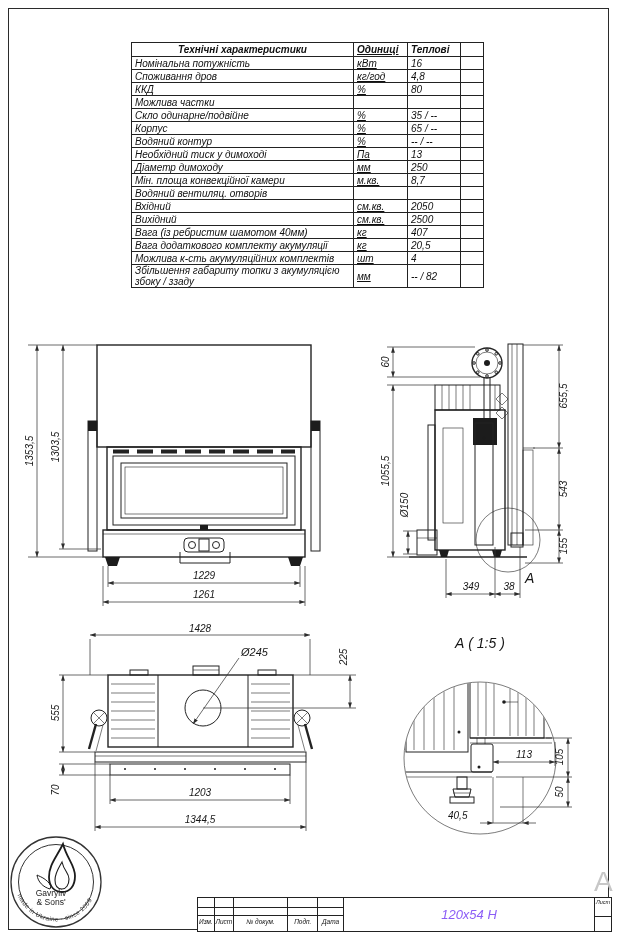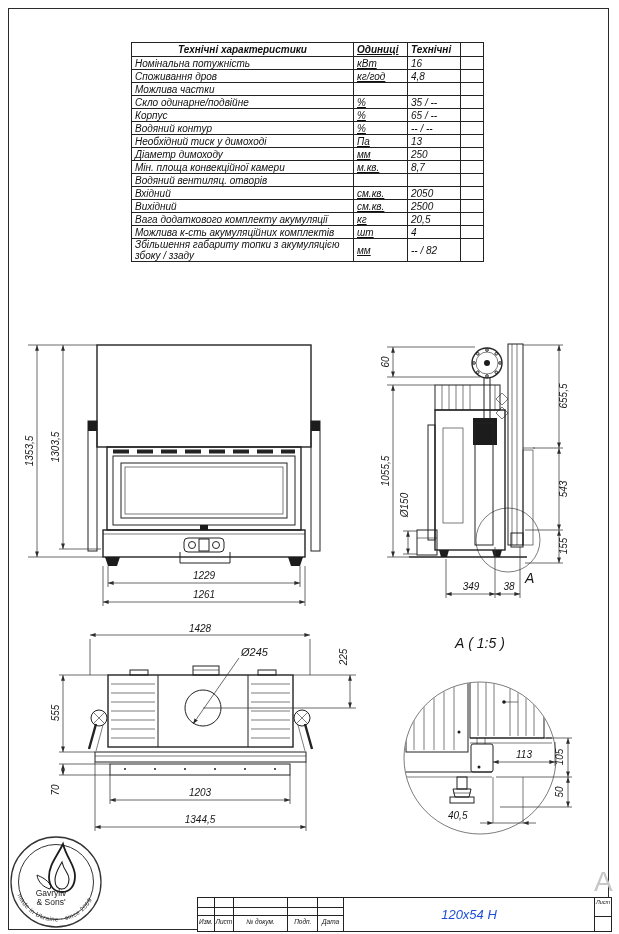--- a/index.html
+++ b/index.html
@@ -33,21 +33,21 @@
   .tb-left{width:146px;display:flex;flex-direction:column;border-right:1.2px solid #222;box-sizing:border-box;}
   .tb-row{display:flex;flex:0 0 10px;border-bottom:1px solid #222;box-sizing:border-box;}
   .tb-row.mid{flex:0 0 8px;}
   .tb-row.last{flex:1 1 auto;border-bottom:none;}
   .tb-row span{display:block;border-right:1px solid #222;box-sizing:border-box;height:100%;
                font:italic 6.5px/12px "Liberation Sans",sans-serif;text-align:center;color:#111;overflow:hidden;}
   .tb-row span:nth-of-type(1){width:17px;} .tb-row span:nth-of-type(2){width:19px;}
   .tb-row span:nth-of-type(3){width:55px;} .tb-row span:nth-of-type(4){width:30px;}
   .tb-row span:nth-of-type(5){width:25px;border-right:none;}
   .tb-name{flex:1 1 auto;display:flex;align-items:center;justify-content:center;
-           font:italic 13px "Liberation Sans",sans-serif;color:#1d4ed8;}
+           font:italic 13px "Liberation Sans",sans-serif;color:#8b5cf6;}
   .tb-sheet{width:17px;border-left:1.2px solid #222;box-sizing:border-box;display:flex;flex-direction:column;}
   .tb-sheet .lbl{height:19px;border-bottom:1px solid #222;box-sizing:border-box;
                  font:italic 5.5px/8px "Liberation Sans",sans-serif;text-align:center;color:#111;overflow:hidden;}
   .watermark{position:absolute;left:594px;top:866px;font:28px "Liberation Sans",sans-serif;
              color:#c7c7c7;letter-spacing:1px;}
 </style>
 </head>
 <body>
 
 <div class="sheet">
@@ -59,40 +59,46 @@
         <path d="M0,0.4 L7.5,3 L0,5.6 z" fill="#2c2c2c"></path>
       </marker>
     </defs>
   </svg>
 
   <table class="spec">
     <thead>
       <tr>
         <th class="c-name">Технічні характеристики</th>
         <th class="c-unit">Одиниці</th>
-        <th class="c-val">Технічні</th>
+        <th class="c-val">Теплові</th>
         <th class="c-x"></th>
       </tr>
     </thead>
     <tbody>
 
         <tr>
           <td class="c-name">Номінальна потужність</td>
           <td class="c-unit">кВт</td>
           <td class="c-val">16</td>
           <td class="c-x"></td>
         </tr>
 
         <tr>
           <td class="c-name">Споживання дров</td>
           <td class="c-unit">кг/год</td>
           <td class="c-val">4,8</td>
           <td class="c-x"></td>
         </tr>
 
+        <tr>
+          <td class="c-name">ККД</td>
+          <td class="c-unit">%</td>
+          <td class="c-val">80</td>
+          <td class="c-x"></td>
+        </tr>
 
         <tr>
           <td class="c-name">Можлива частки</td>
           <td class="c-unit"></td>
           <td class="c-val"></td>
           <td class="c-x"></td>
         </tr>
 
         <tr>
           <td class="c-name">Скло одинарне/подвійне</td>
@@ -153,20 +159,26 @@
         </tr>
 
         <tr>
           <td class="c-name">Вихідний</td>
           <td class="c-unit">см.кв.</td>
           <td class="c-val">2500</td>
           <td class="c-x"></td>
         </tr>
 
 
+        <tr>
+          <td class="c-name">Вага (із ребристим шамотом 40мм)</td>
+          <td class="c-unit">кг</td>
+          <td class="c-val">407</td>
+          <td class="c-x"></td>
+        </tr>
 
         <tr>
           <td class="c-name">Вага додаткового комплекту акумуляції</td>
           <td class="c-unit">кг</td>
           <td class="c-val">20,5</td>
           <td class="c-x"></td>
         </tr>
 
         <tr>
           <td class="c-name">Можлива к-сть акумуляційних комплектів</td>

